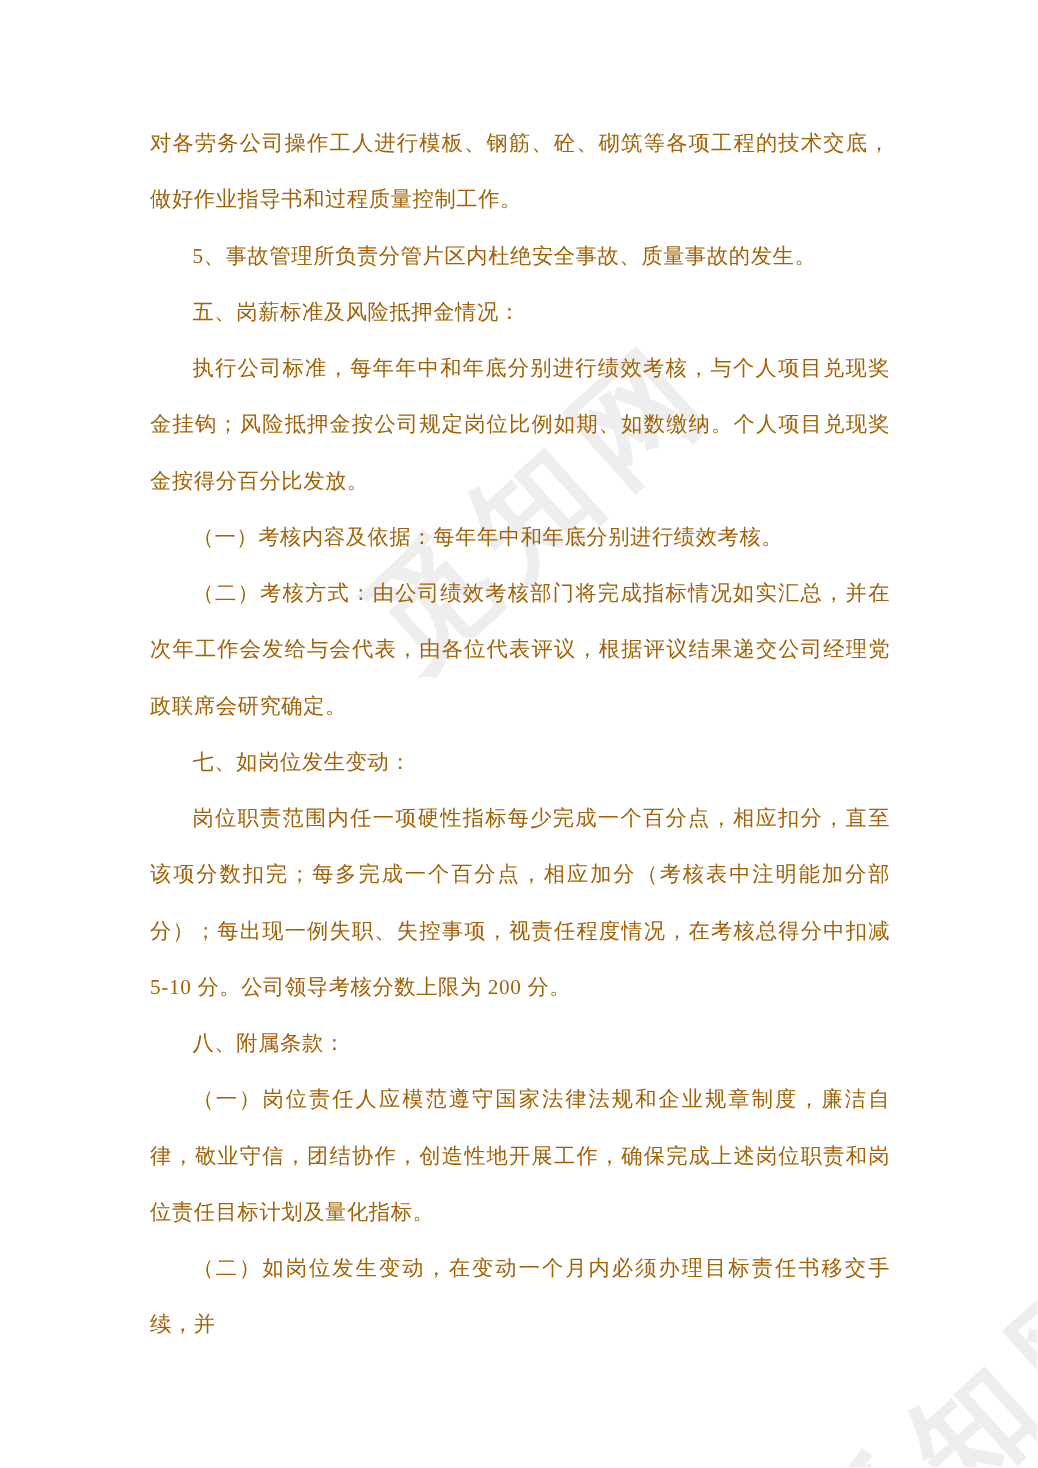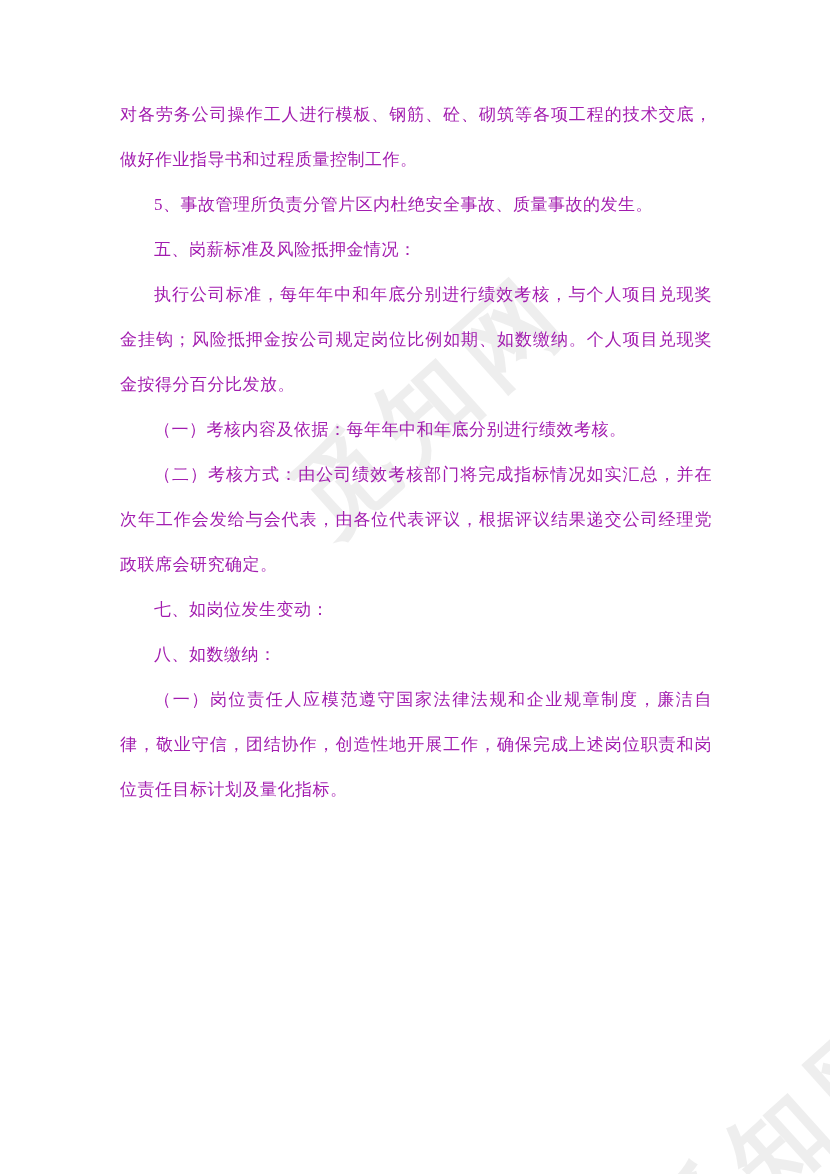--- a/index.html
+++ b/index.html
@@ -20,21 +20,21 @@
     position: absolute;
     left: 120px;
     top: 92px;
     width: 592px;
     z-index: 2;
   }
   .para {
     margin: 0;
     font-size: 17px;
     line-height: 45px;
-    color: #a21caf;
+    color: #a16207;
     text-align: justify;
     letter-spacing: 0.5px;
   }
   .para.indent {
     text-indent: 2em;
   }
   .para.heading {
     font-weight: normal;
   }
   .watermark {
@@ -66,16 +66,18 @@
   <div class="watermark center">觅知网</div>
   <div class="watermark bottom-right">觅知网</div>
   <div class="content">
       <p class="para body">对各劳务公司操作工人进行模板、钢筋、砼、砌筑等各项工程的技术交底，做好作业指导书和过程质量控制工作。</p>
       <p class="para body indent">5、事故管理所负责分管片区内杜绝安全事故、质量事故的发生。</p>
       <p class="para heading indent">五、岗薪标准及风险抵押金情况：</p>
       <p class="para body indent">执行公司标准，每年年中和年底分别进行绩效考核，与个人项目兑现奖金挂钩；风险抵押金按公司规定岗位比例如期、如数缴纳。个人项目兑现奖金按得分百分比发放。</p>
       <p class="para body indent">（一）考核内容及依据：每年年中和年底分别进行绩效考核。</p>
       <p class="para body indent">（二）考核方式：由公司绩效考核部门将完成指标情况如实汇总，并在次年工作会发给与会代表，由各位代表评议，根据评议结果递交公司经理党政联席会研究确定。</p>
       <p class="para heading indent">七、如岗位发生变动：</p>
-      <p class="para heading indent">八、如数缴纳：</p>
+      <p class="para body indent">岗位职责范围内任一项硬性指标每少完成一个百分点，相应扣分，直至该项分数扣完；每多完成一个百分点，相应加分（考核表中注明能加分部分）；每出现一例失职、失控事项，视责任程度情况，在考核总得分中扣减 5-10 分。公司领导考核分数上限为 200 分。</p>
+      <p class="para heading indent">八、附属条款：</p>
       <p class="para body indent">（一）岗位责任人应模范遵守国家法律法规和企业规章制度，廉洁自律，敬业守信，团结协作，创造性地开展工作，确保完成上述岗位职责和岗位责任目标计划及量化指标。</p>
+      <p class="para body indent">（二）如岗位发生变动，在变动一个月内必须办理目标责任书移交手续，并</p>
     </div>
 </div>
 
 </body></html>

